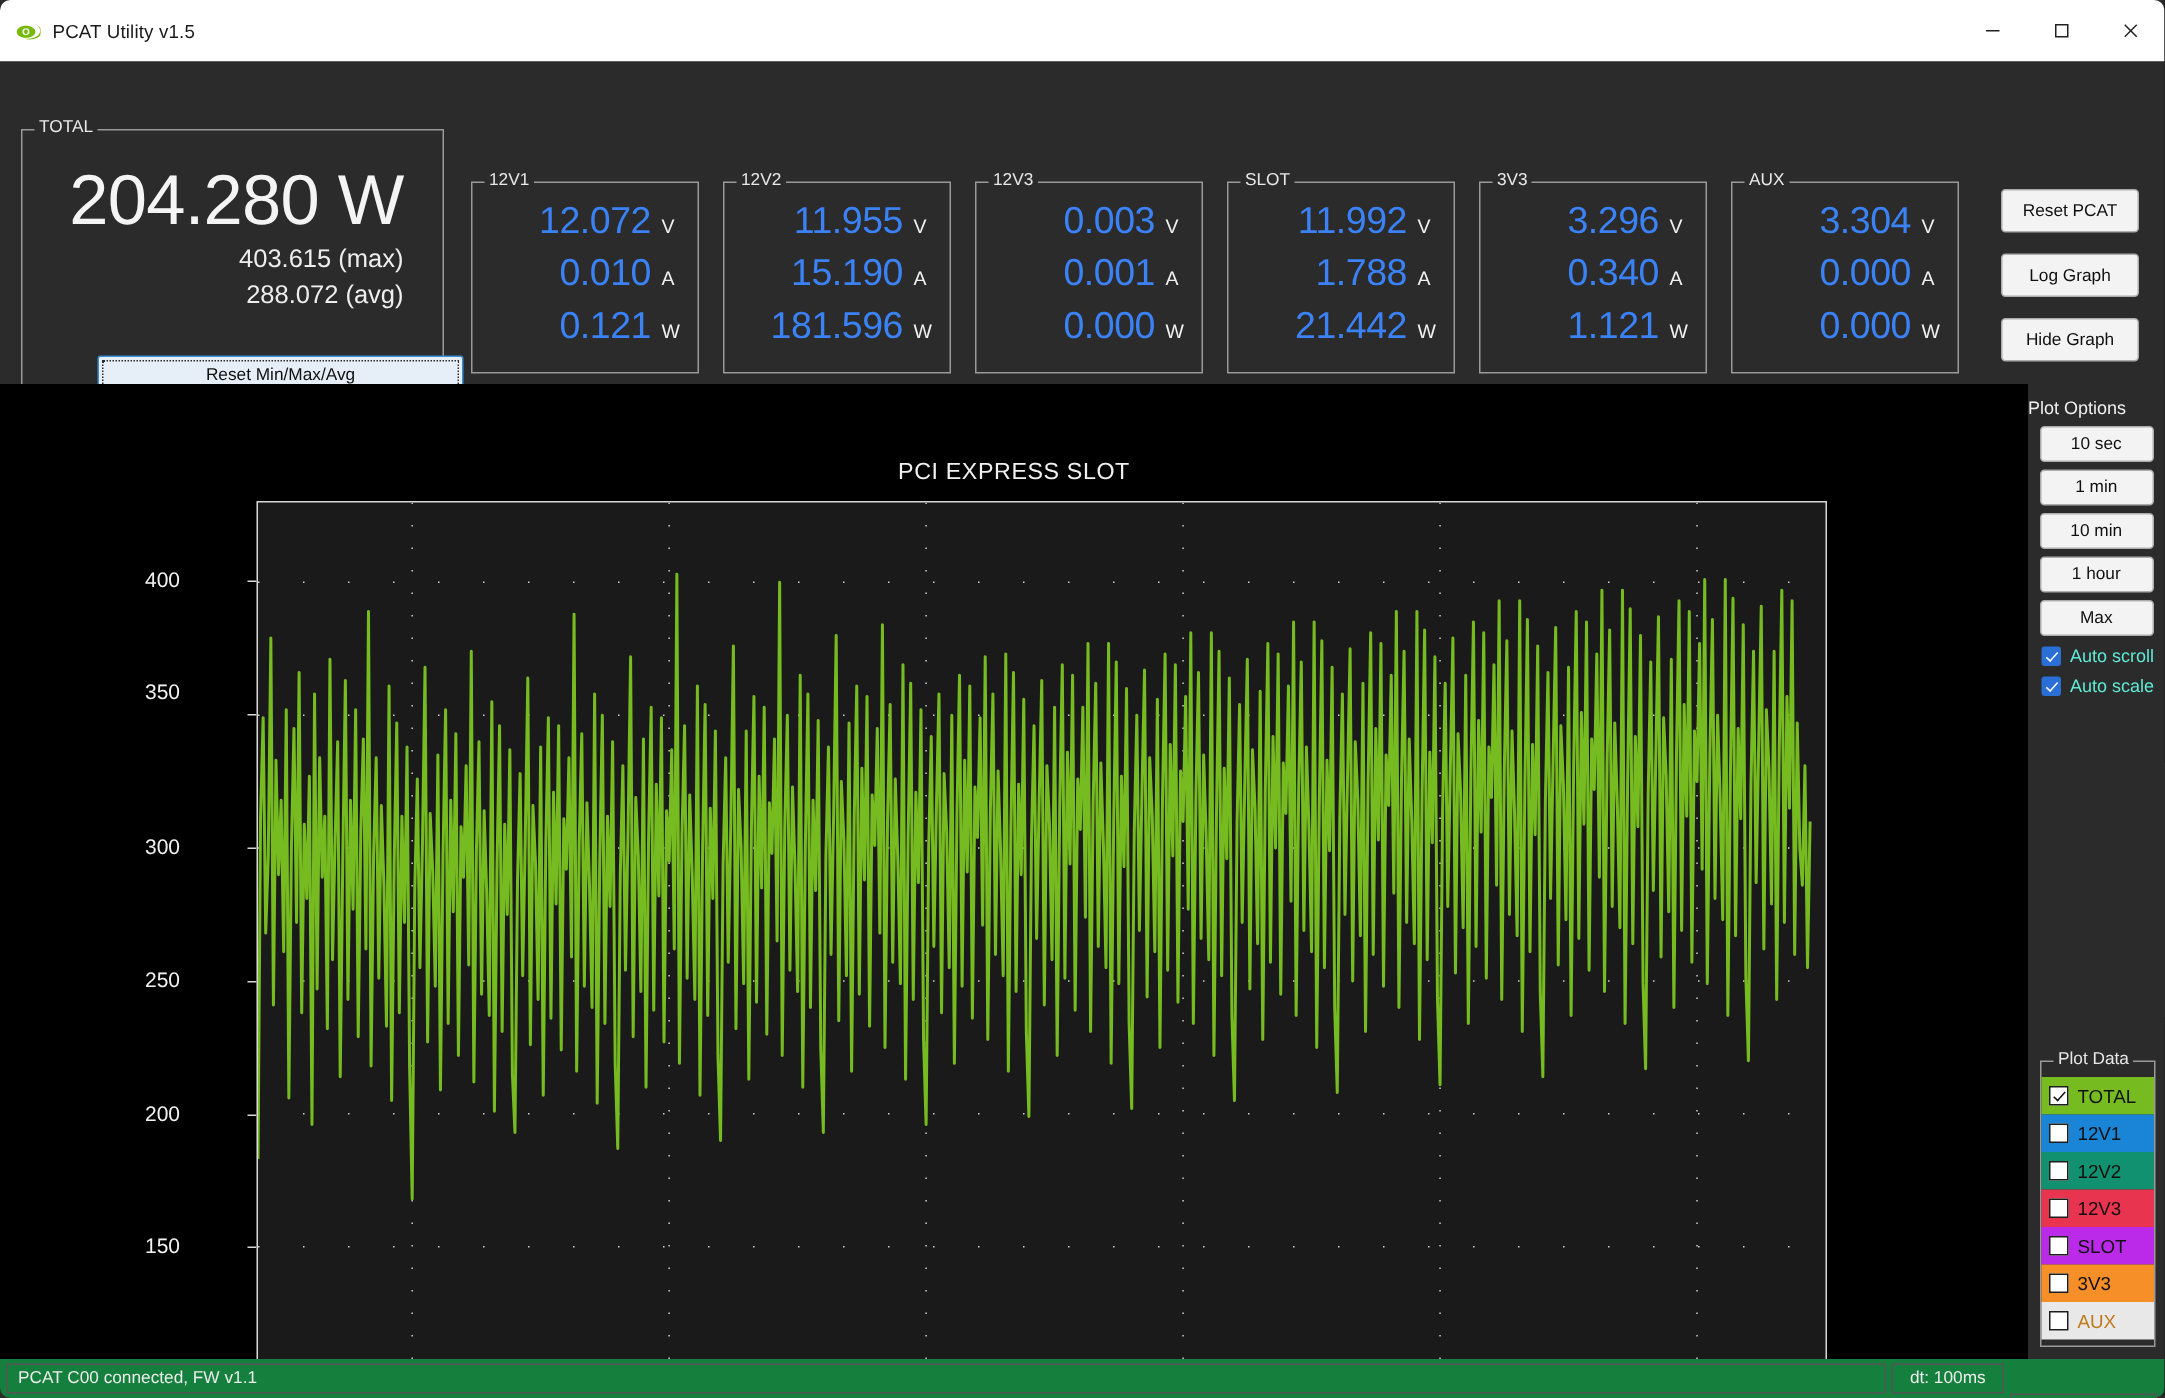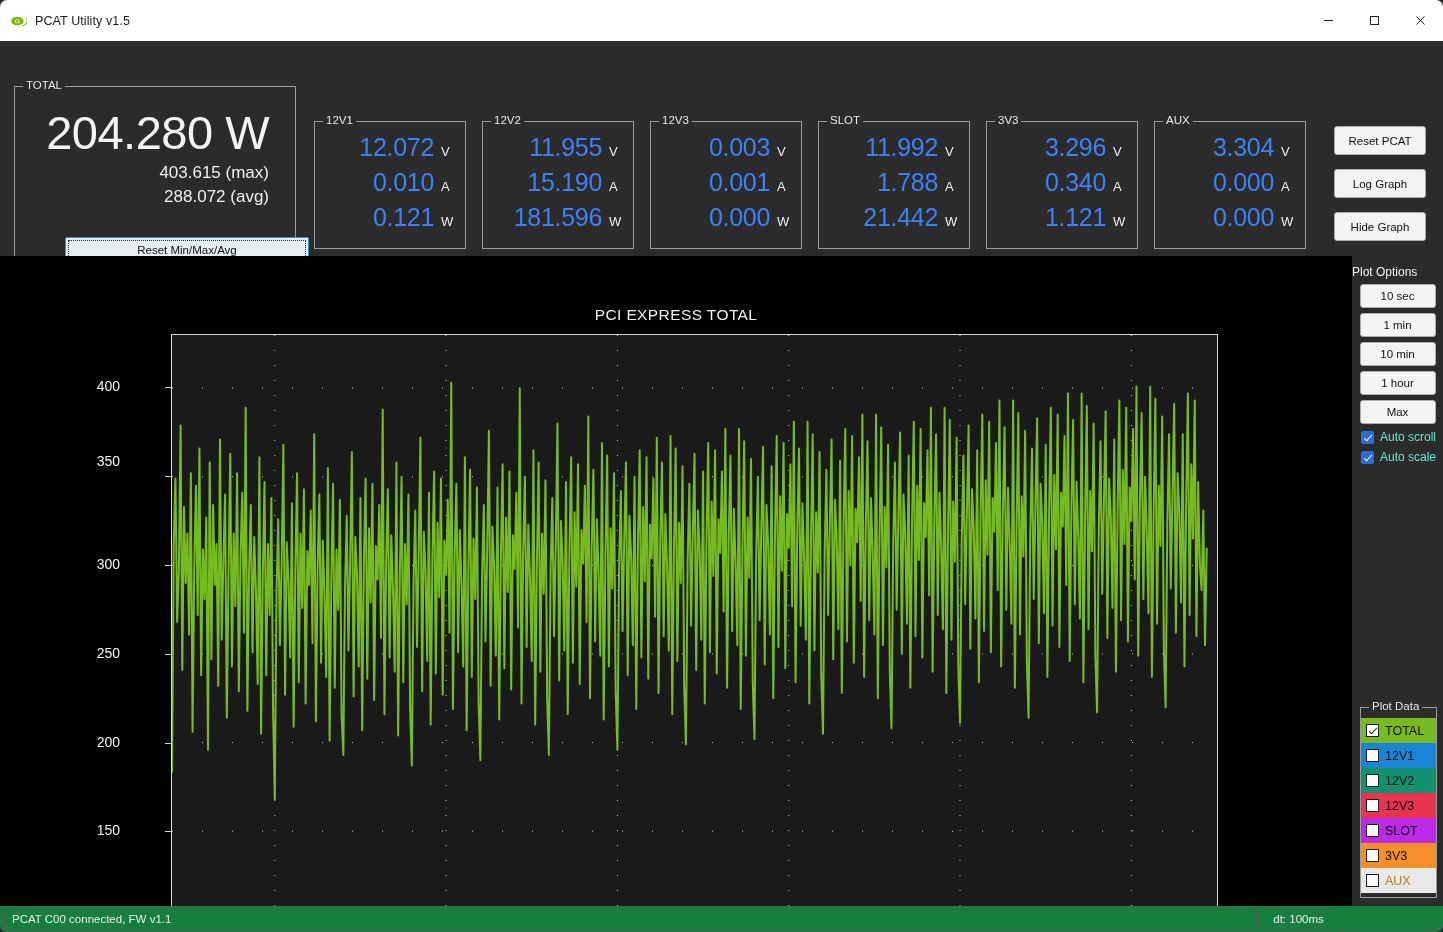--- a/index.html
+++ b/index.html
@@ -456,21 +456,21 @@
       <div class="topbtn" style="top: 128px;">
         <span>Log Graph</span>
       </div>
       <div class="topbtn" style="top: 171px;">
         <span>Hide Graph</span>
       </div>
     </div>
 </div>
 
 <div id="graphwrap">
-  <div id="chart-title">PCI EXPRESS TOTAL</div>
+  <div id="chart-title">PCI EXPRESS SLOT</div>
 
   <div id="xlabel">Time (s)</div>
   <div id="ytick-host">
       <div class="ytick" style="top: 664.326px;">100</div>
       <div class="ytickmark" style="top: 664.326px;"></div>
       <div class="ytick" style="top: 575.488px;">150</div>
       <div class="ytickmark" style="top: 575.488px;"></div>
       <div class="ytick" style="top: 486.651px;">200</div>
       <div class="ytickmark" style="top: 486.651px;"></div>
       <div class="ytick" style="top: 397.814px;">250</div>

